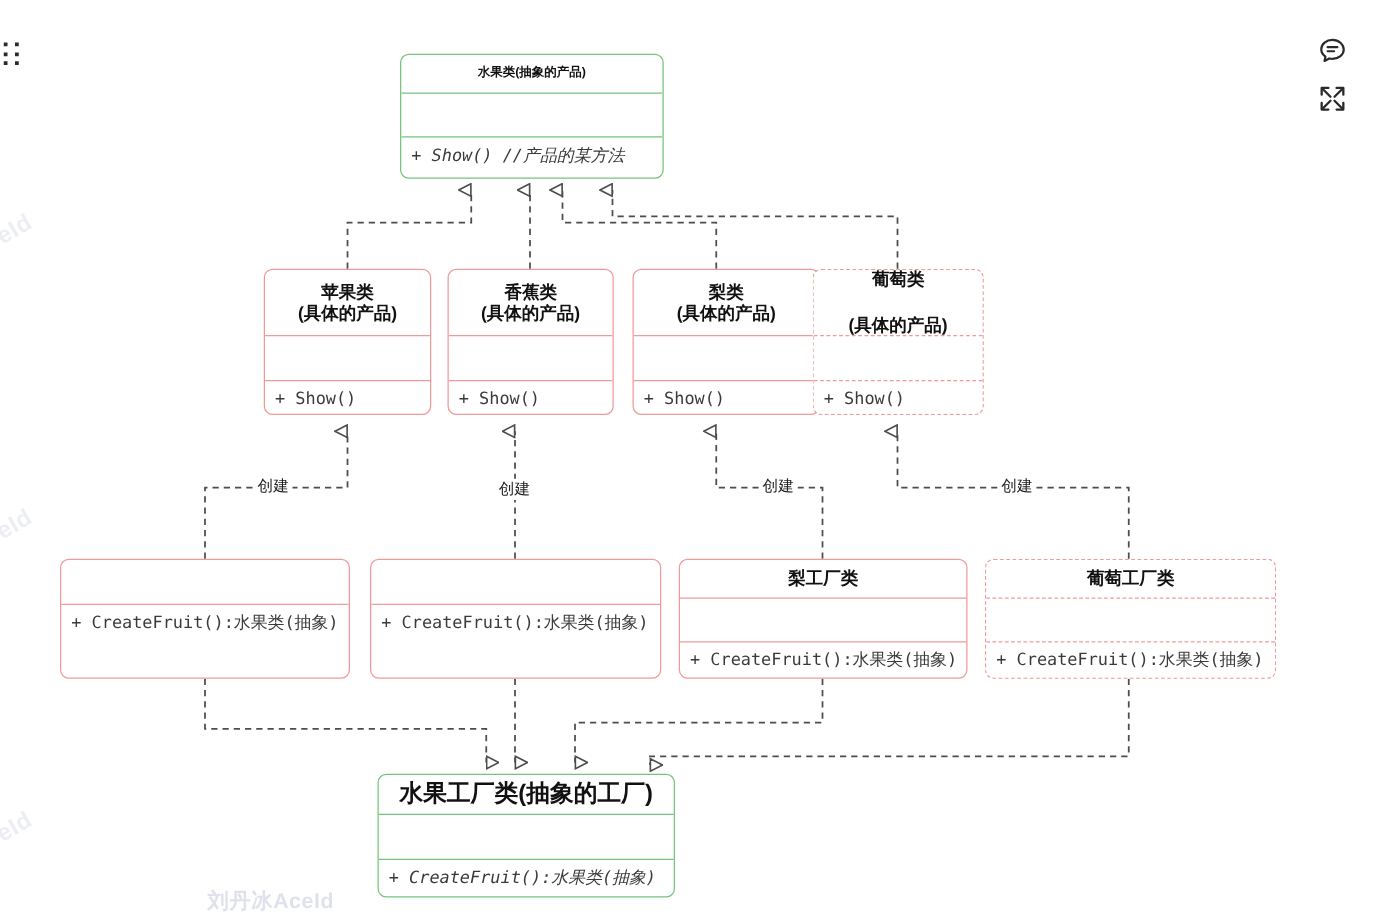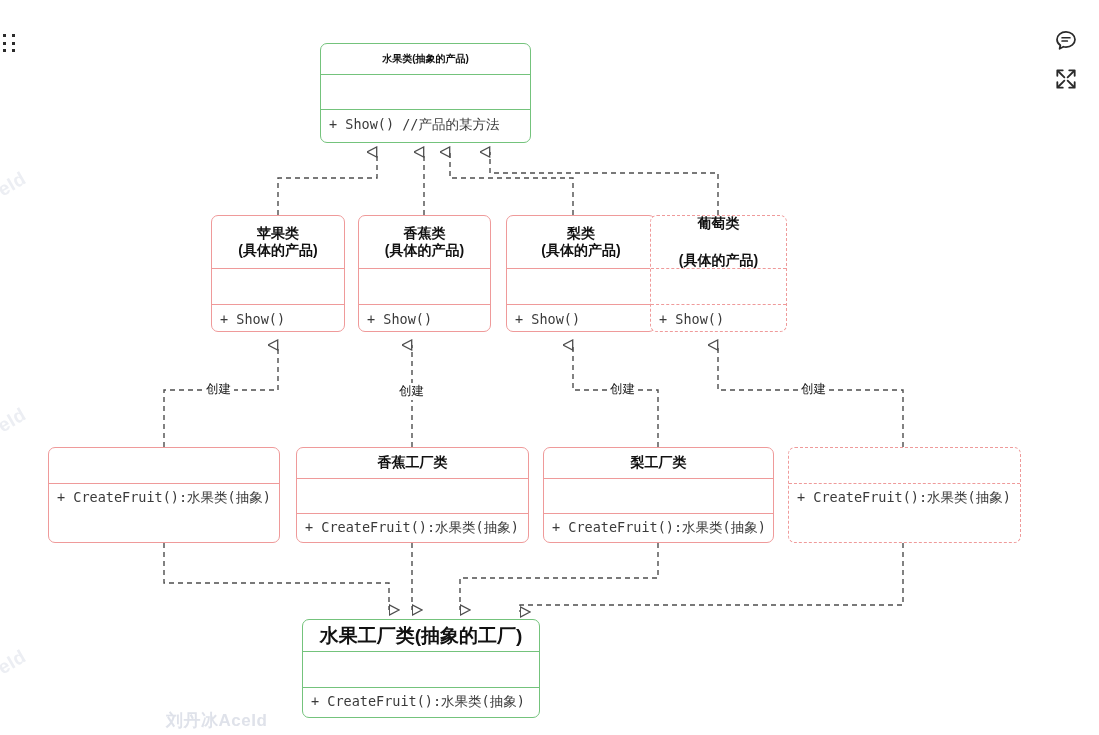--- a/index.html
+++ b/index.html
@@ -79,21 +79,21 @@
   .uml .seg.ops {
     font-family: "DejaVu Sans Mono", "Liberation Mono", monospace;
     font-size: 13.5px;
     color: #3a3a3a;
     padding-left: 8px;
     white-space: nowrap;
   }
 
   
   .uml.green { border: 1.6px solid #74c37c; }
-  .uml.green .seg + .seg { border-top: 1.6px solid #74c37c; }
+  .uml.green .seg + .seg { border-top: 1.6px solid #74c37c; font-style: italic; }
 
   
   .uml.pink { border: 1.6px solid #ef9a9a; }
   .uml.pink .seg + .seg { border-top: 1.6px solid #ef9a9a; }
 
   
   .uml.pink-dash { border: 1.6px dashed #ef9a9a; }
   .uml.pink-dash .seg + .seg { border-top: 1.6px dashed #ef9a9a; }
 
   
@@ -226,32 +226,32 @@
     <div class="seg body" style="height:36px;"></div>
     <div class="seg ops" style="height:29px;">+ Show()</div>
   </div>
 
   <div class="uml pink" style="left:48px; top:447px; width:232px; height:96px;">
     <div class="seg body" style="height:35px;"></div>
     <div class="seg ops" style="height:29px;">+ CreateFruit():水果类(抽象)</div>
   </div>
 
   <div class="uml pink" style="left:296px; top:447px; width:233px; height:96px;">
-    <div class="seg title" style="height:30px; font-size:14px;">香蕉工厂类</div>
     <div class="seg body" style="height:35px;"></div>
     <div class="seg ops" style="height:29px;">+ CreateFruit():水果类(抽象)</div>
   </div>
 
   <div class="uml pink" style="left:543px; top:447px; width:231px; height:96px;">
     <div class="seg title" style="height:30px; font-size:14px;">梨工厂类</div>
     <div class="seg body" style="height:35px;"></div>
     <div class="seg ops" style="height:29px;">+ CreateFruit():水果类(抽象)</div>
   </div>
 
   <div class="uml pink-dash" style="left:788px; top:447px; width:233px; height:96px;">
+    <div class="seg title" style="height:30px; font-size:14px;">葡萄工厂类</div>
     <div class="seg body" style="height:35px;"></div>
     <div class="seg ops" style="height:29px;">+ CreateFruit():水果类(抽象)</div>
   </div>
 
   <div class="uml green" style="left:302px; top:619px; width:238px; height:99px;">
     <div class="seg title" style="height:31px; font-size:19px;">水果工厂类(抽象的工厂)</div>
     <div class="seg body" style="height:36px;"></div>
     <div class="seg ops" style="height:29px;">+ CreateFruit():水果类(抽象)</div>
   </div>
 

